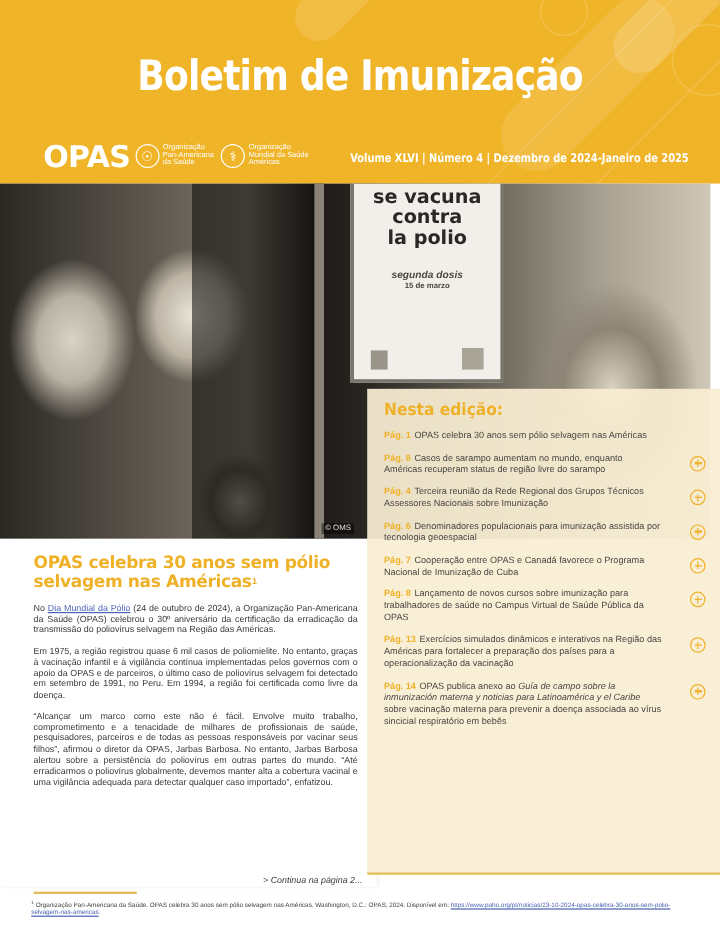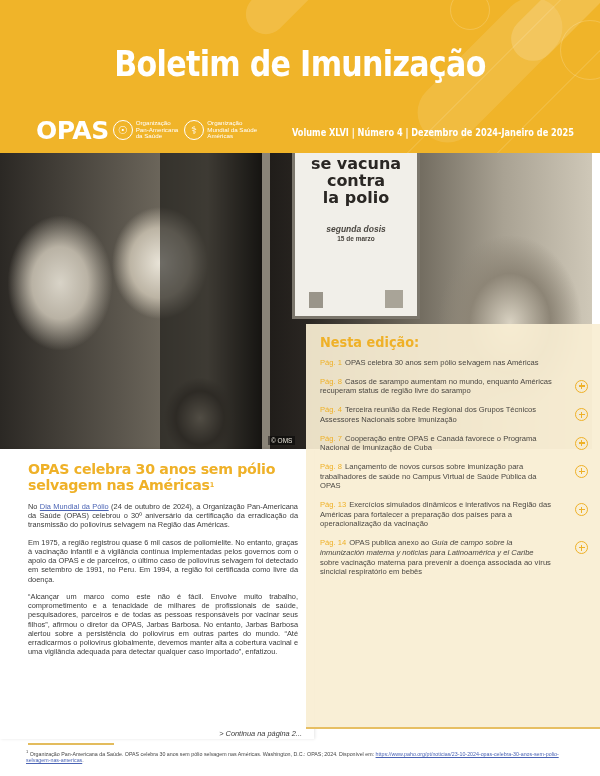--- a/index.html
+++ b/index.html
@@ -93,21 +93,21 @@
     position: absolute; left: 306px; top: 324px; width: 294px; height: 405px;
     background: rgba(249,238,211,0.93); border-bottom: 2px solid #e7bf63;
   }
   .toc-title {
     position: absolute; left: 14px; top: 10px;
     font-family: "DejaVu Sans", sans-serif; font-weight: bold; font-size: 14px; color: #efb128;
     transform: scaleX(0.92); transform-origin: left center;
   }
   .toc-list { position: absolute; left: 14px; top: 34px; width: 272px; }
   .toc-item { position: relative; font-size: 7.6px; line-height: 9.7px; color: #4a4742; padding-right: 40px; }
-  .toc-item .pg { color: #efb128; font-weight: normal; margin-right: 3px; }
+  .toc-item .pg { color: #efb128; font-weight: bold; margin-right: 3px; }
   .toc-item i { font-style: italic; }
   .plus {
     position: absolute; right: 4px; top: 3px; width: 13px; height: 13px; border: 1.4px solid #efb128;
     border-radius: 50%;
   }
   .plus::before, .plus::after { content: ""; position: absolute; background: #efb128; }
   .plus::before { left: 2.5px; right: 2.5px; top: 4.6px; height: 1.4px; }
   .plus::after { top: 2.5px; bottom: 2.5px; left: 4.6px; width: 1.4px; }
 
   
@@ -190,20 +190,24 @@
     </div>
     <div class="toc-item" style="margin-bottom:9px">
       <span class="pg">Pág. 8</span><span>Casos de sarampo aumentam no mundo, enquanto Américas recuperam status de região livre do sarampo</span>
       <span class="plus"></span>
     </div>
     <div class="toc-item" style="margin-bottom:9px">
       <span class="pg">Pág. 4</span><span>Terceira reunião da Rede Regional dos Grupos Técnicos Assessores Nacionais sobre Imunização</span>
       <span class="plus"></span>
     </div>
     <div class="toc-item" style="margin-bottom:9px">
+      <span class="pg">Pág. 6</span><span>Denominadores populacionais para imunização assistida por tecnologia geoespacial</span>
+      <span class="plus"></span>
+    </div>
+    <div class="toc-item" style="margin-bottom:9px">
       <span class="pg">Pág. 7</span><span>Cooperação entre OPAS e Canadá favorece o Programa Nacional de Imunização de Cuba</span>
       <span class="plus"></span>
     </div>
     <div class="toc-item" style="margin-bottom:9px">
       <span class="pg">Pág. 8</span><span>Lançamento de novos cursos sobre imunização para trabalhadores de saúde no Campus Virtual de Saúde Pública da OPAS</span>
       <span class="plus"></span>
     </div>
     <div class="toc-item" style="margin-bottom:9px">
       <span class="pg">Pág. 13</span><span>Exercícios simulados dinâmicos e interativos na Região das Américas para fortalecer a preparação dos países para a operacionalização da vacinação</span>
       <span class="plus"></span>

